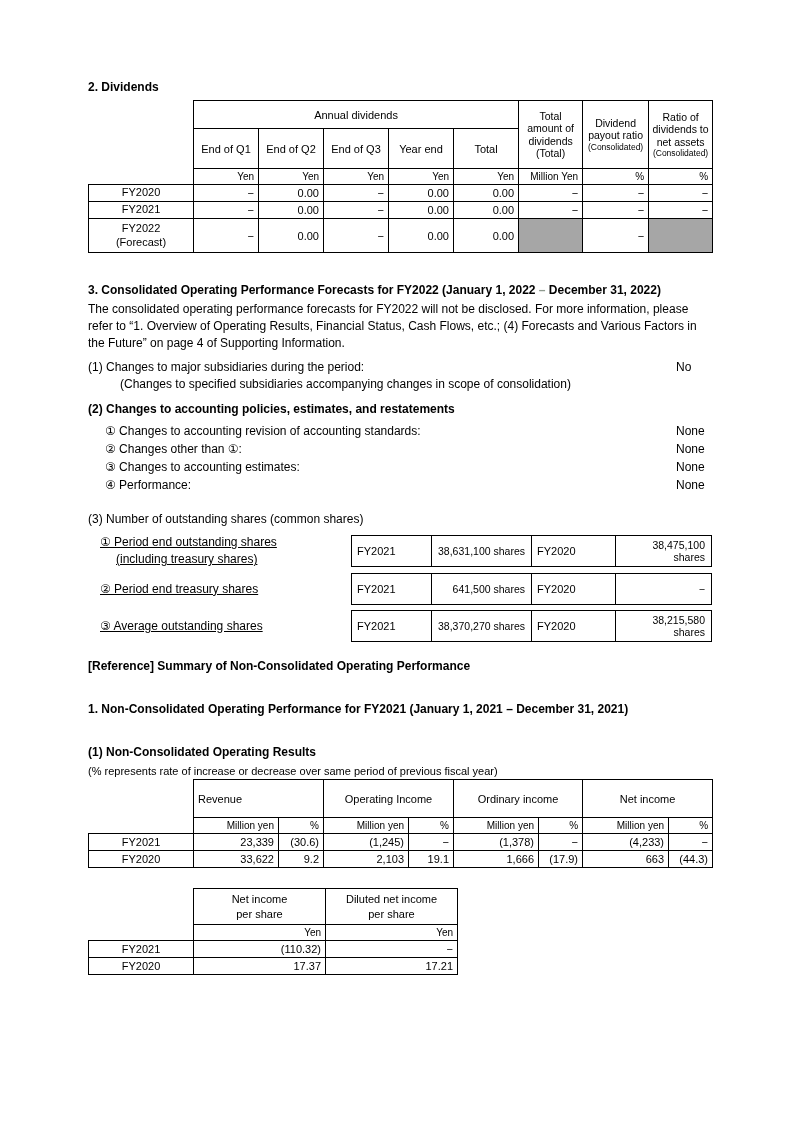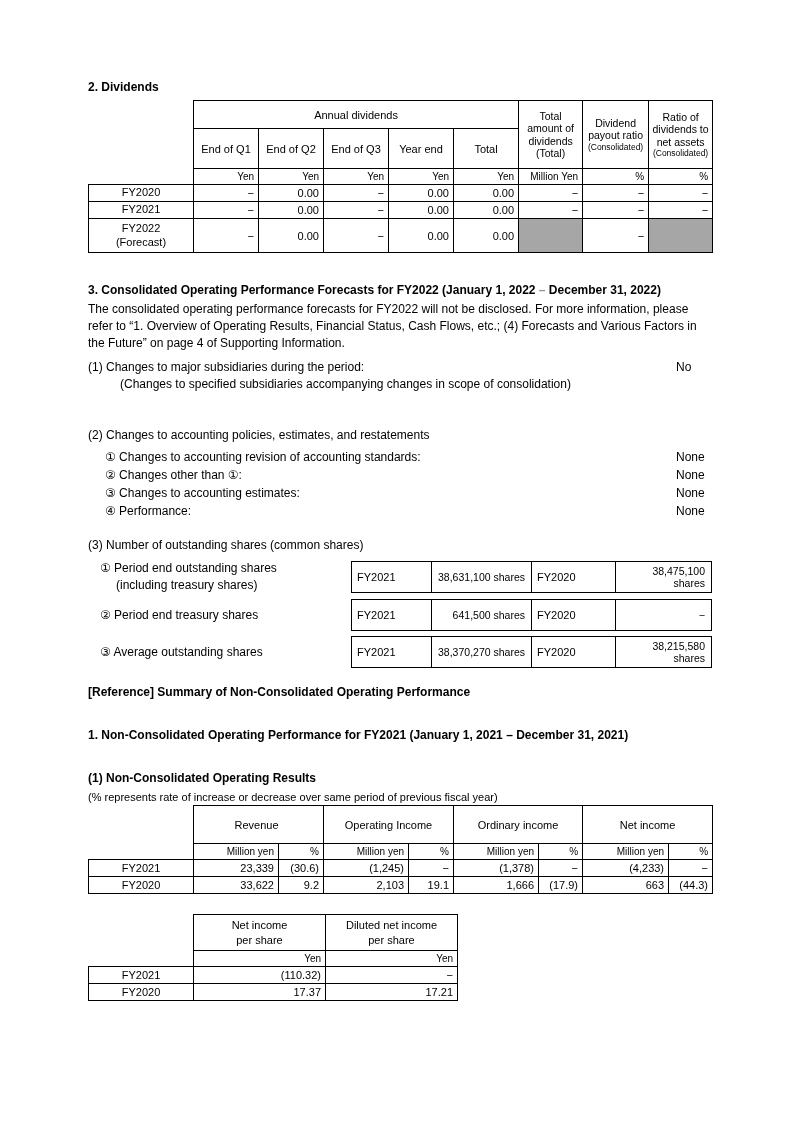--- a/index.html
+++ b/index.html
@@ -34,45 +34,45 @@
   .dividends-tbl tr.data td { height: 17px; }
   .dividends-tbl tr.tall td { height: 34px; }
   .dividends-tbl .rowlabel { line-height: 1.2; }
 
   
   .notes-heading { font-size: 13px; font-weight: bold; margin-top: 32px; }
   .kv { display: flex; }
   .kv .v { margin-left: auto; width: 36px; text-align: left; }
   .item1 { margin-top: 8px; }
   .sub1 { margin-top: 3px; padding-left: 32px; }
-  .item2-label { margin-top: 37px; }
+  .item2-label { margin-top: 11px; font-weight: bold; }
   .kv.sub2 { padding-left: 17px; height: 18px; align-items: center; }
   .kv.sub2:first-of-type { margin-top: 0; gap: 35px; }
   .sub2-wrap { margin-top: 6px; }
   .item3-label { margin-top: 18px; }
 
   .share-entry { display: flex; align-items: center; margin-top: 5px; }
   .share-entry.first { margin-top: 8px; }
-  .share-label { width: 264px; line-height: 17px; }
+  .share-label { width: 264px; line-height: 17px; text-decoration: underline; }
   .share-label .l1 { padding-left: 12px; }
   .share-label .l2 { padding-left: 28px; }
   .share-tbl { width: 360px; }
   .share-tbl td { height: 31px; }
   .share-tbl .fy { text-align: left; padding-left: 5px; }
   .share-tbl .val { text-align: right; padding-right: 6px; font-size: 10.5px; }
 
   
   .ref-heading { font-weight: bold; line-height: 17px; margin-top: 26px; }
   .ref-heading.firstline { margin-top: 16px; }
   .pct-note { font-size: 11px; text-align: left; margin-top: 4px; }
 
   .results-tbl { width: 624px; margin-top: 2px; }
   .results-tbl tr.ghead td { height: 38px; }
   .results-tbl tr.data td { height: 17px; }
-  .results-tbl .gr { text-align: center; padding-right: 8px; }
+  .results-tbl .gr { text-align: left; padding-right: 8px; }
 
   .pershare-tbl { width: 369px; margin-top: 20px; }
   .pershare-tbl tr.ghead td { height: 36px; line-height: 1.3; }
   .pershare-tbl tr.data td { height: 17px; }
 </style>
 </head>
 <body>
 
 <div class="content">
 

